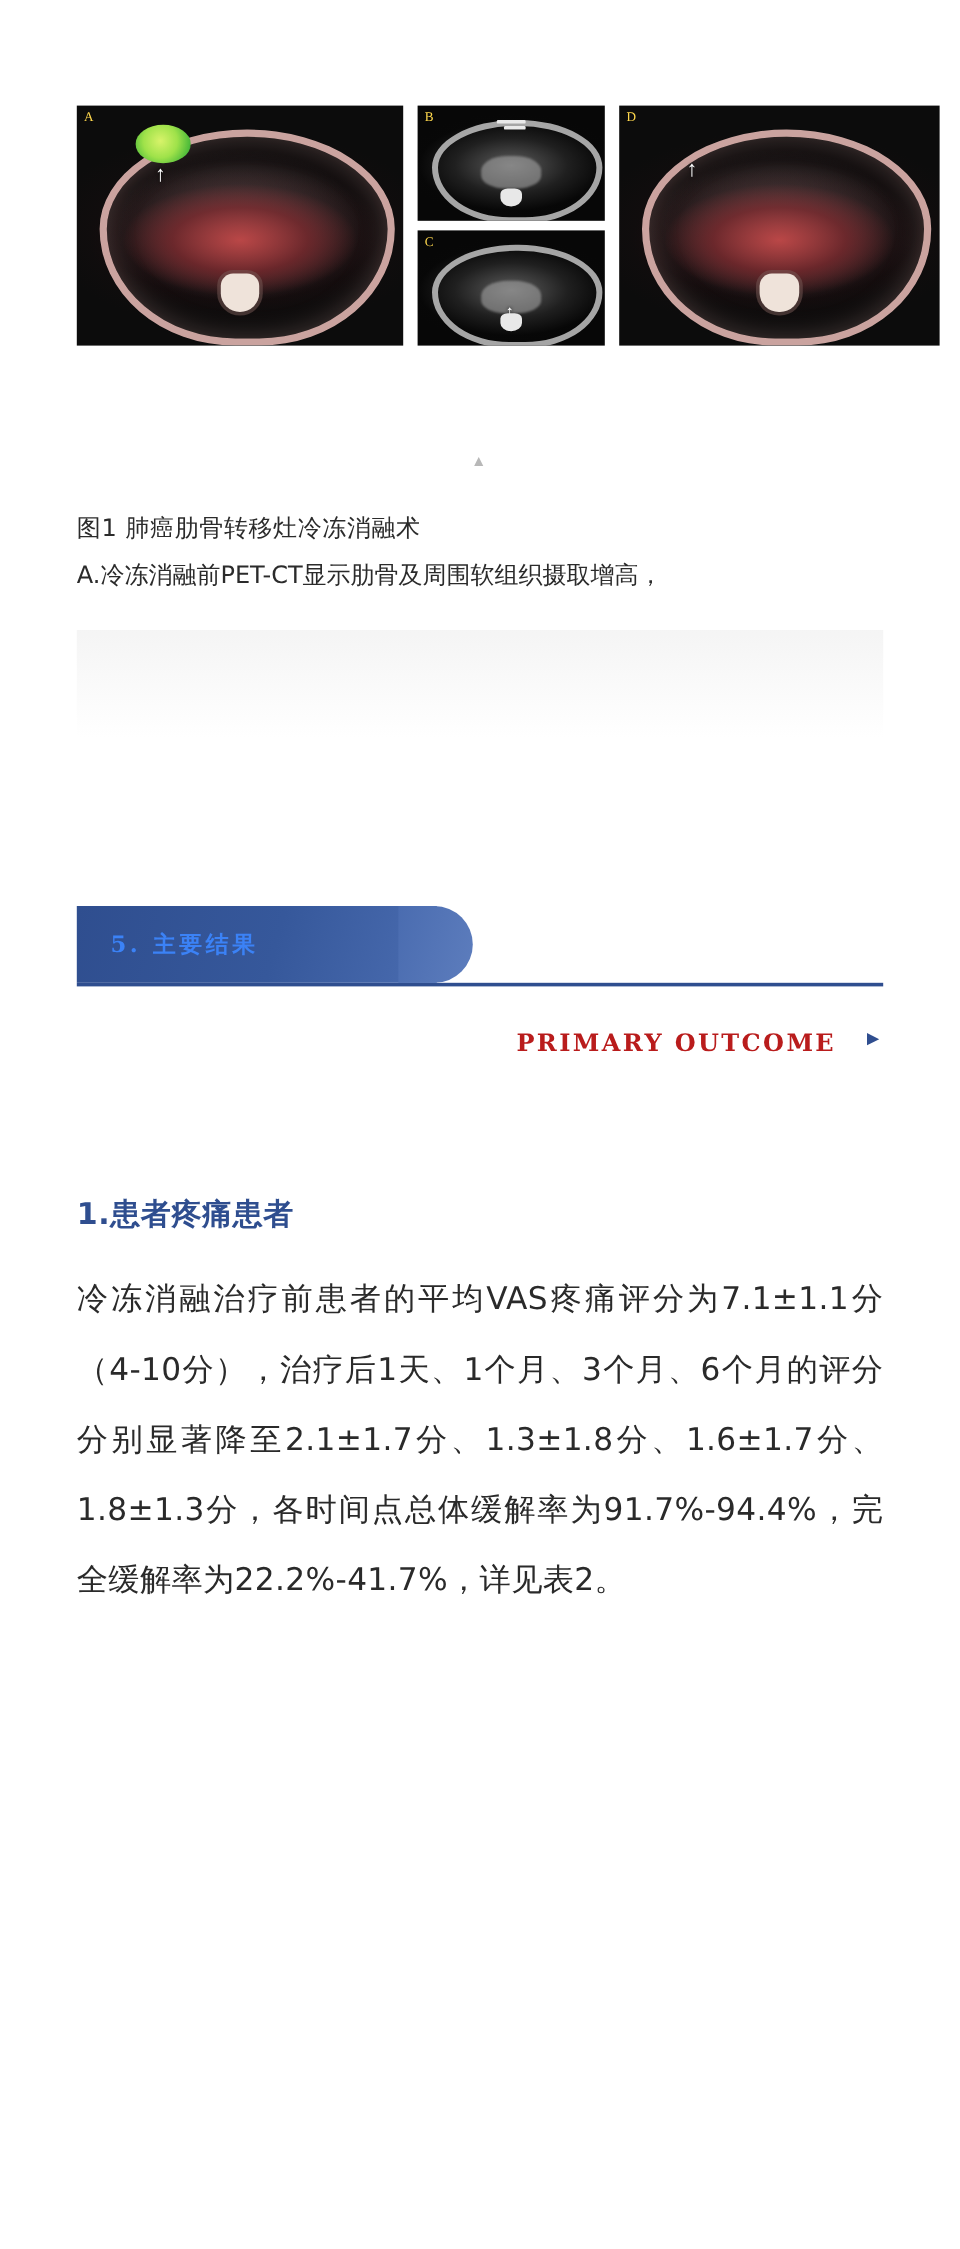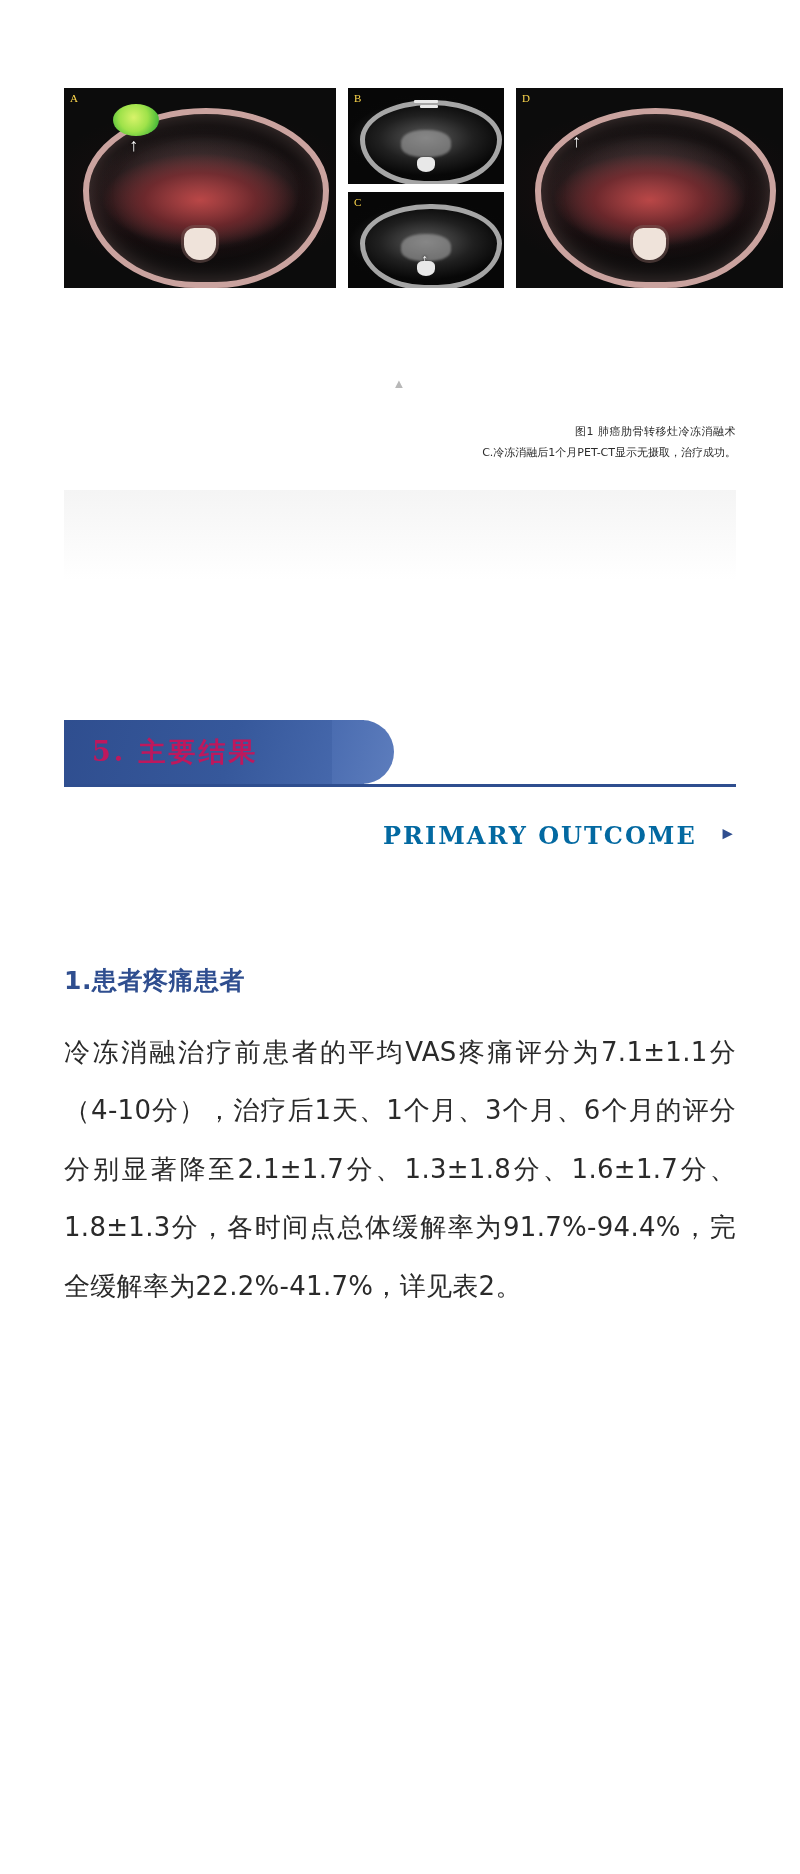--- a/index.html
+++ b/index.html
@@ -146,23 +146,23 @@
   .figure-collapse {
     text-align: center;
     margin-top: 88px;
     color: #b8b8b8;
     font-size: 13px;
     letter-spacing: 2px;
   }
 
   .figure-caption {
     margin-top: 30px;
-    text-align: right;
+    text-align: left;
     color: #2b2b2b;
-    font-size: 11px;
+    font-size: 20px;
     line-height: 1.95;
     font-family: "DejaVu Sans", "Liberation Sans", sans-serif;
   }
   .figure-caption .cap-title { letter-spacing: 0.5px; }
 
   .figure-fade {
     margin-top: 26px;
     height: 90px;
     background: linear-gradient(to bottom, rgba(244,244,244,0.95), rgba(255,255,255,0));
   }
@@ -193,40 +193,40 @@
     height: 64px;
     background: linear-gradient(105deg, #4a6cb0 0%, #5d7dbd 100%);
     border-radius: 0 32px 32px 0;
   }
   .banner-text {
     position: absolute;
     left: 28px;
     top: 0;
     height: 64px;
     line-height: 64px;
-    color: #be185d;
-    font-size: 27px;
+    color: #3b82f6;
+    font-size: 19px;
     font-weight: bold;
     letter-spacing: 3px;
     font-family: "DejaVu Serif", "Liberation Serif", serif;
     z-index: 2;
   }
   .banner-rule {
     height: 3px;
     background: #2f4e8f;
     margin-top: 0;
   }
   .section-sub {
     position: relative;
     text-align: right;
     padding: 34px 0 0 0;
   }
   .section-sub .en {
-    color: #0369a1;
-    font-size: 24px;
+    color: #b91c1c;
+    font-size: 20px;
     font-weight: bold;
     letter-spacing: 2px;
     font-family: "DejaVu Serif", "Liberation Serif", serif;
   }
   .section-sub .tri {
     display: inline-block;
     margin-left: 18px;
     color: #2f4e8f;
     font-size: 17px;
     vertical-align: 5px;
@@ -286,21 +286,21 @@
       <span class="panel-label">D</span>
       <span class="arrow-up" style="left:21%; top:22%;">↑</span>
     </div>
 
   </div>
 
   <div class="figure-collapse">▲</div>
 
   <div class="figure-caption">
     <div class="cap-title">图1  肺癌肋骨转移灶冷冻消融术</div>
-    <div>C.冷冻消融后1个月PET-CT显示无摄取，治疗成功。</div>
+    <div>A.冷冻消融前PET-CT显示肋骨及周围软组织摄取增高，</div>
   </div>
 
   <div class="figure-fade"></div>
 </div>
 
 <div class="section">
   <div class="section-banner">
     <div class="banner-bg"></div>
     <div class="banner-text">5. 主要结果</div>
   </div>

